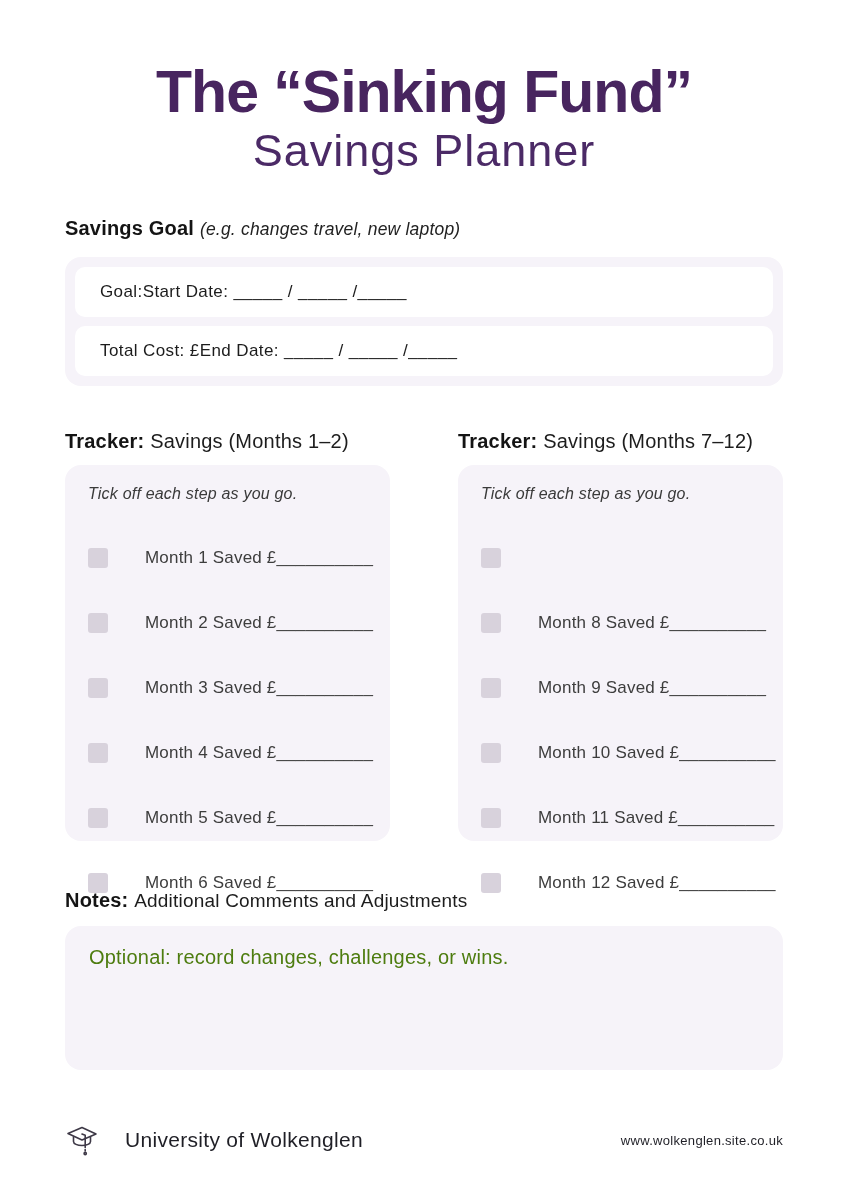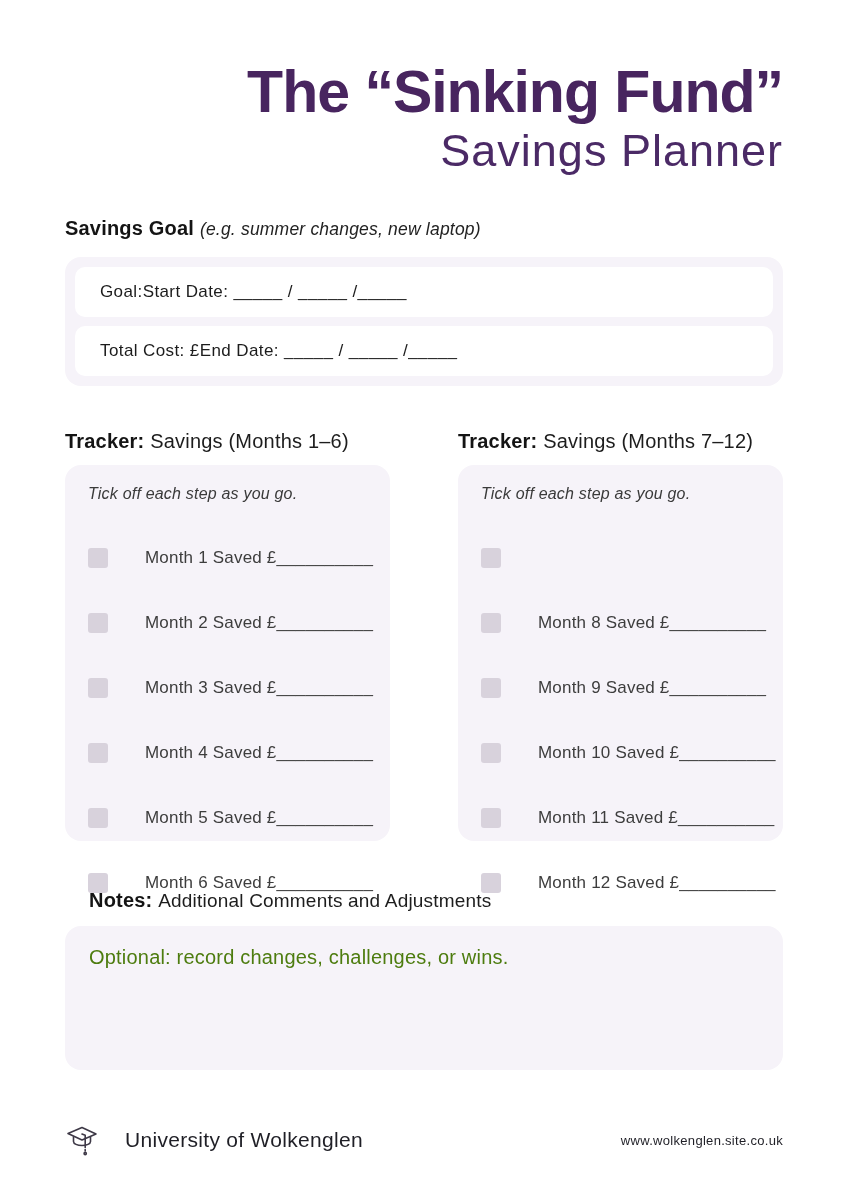--- a/index.html
+++ b/index.html
@@ -10,21 +10,21 @@
     margin: 0 auto;
     background: #ffffff;
     font-family: "Liberation Sans", sans-serif;
     color: #2f2f2f;
     padding: 62px 65px 0 65px;
     position: relative;
     overflow: hidden;
   }
 
   
-  .title-block { text-align: right; }
+  .title-block { text-align: center; }
   .title-main {
     font-size: 59px;
     font-weight: 800;
     letter-spacing: -1px;
     color: #48255f;
     line-height: 1.05;
   }
   .title-sub {
     font-size: 45px;
     font-weight: 400;
@@ -101,21 +101,21 @@
   }
   .month-label {
     margin-left: 37px;
     font-size: 17px;
     color: #3d3d3d;
     letter-spacing: 0.2px;
     white-space: nowrap;
   }
 
   
-  .notes-heading { margin-top: 48px; margin-left: 24px; }
+  .notes-heading { margin-top: 48px; }
   .notes-heading .h-rest { font-size: 19px; }
   .notes-box {
     margin-top: 14px;
     background: #f6f3f9;
     border-radius: 16px;
     height: 144px;
     padding: 20px 24px;
   }
   .notes-hint {
     font-size: 20px;
@@ -148,40 +148,40 @@
 
 <div class="page">
 
   <div class="title-block">
     <div class="title-main">The “Sinking Fund”</div>
     <div class="title-sub">Savings Planner</div>
   </div>
 
   <div class="section-heading goal-heading">
     <span class="h-bold">Savings Goal</span>
-    <span class="h-hint">(e.g. summer changes, new laptop)</span>
+    <span class="h-hint">(e.g. changes travel, new laptop)</span>
   </div>
 
   <div class="goal-box">
     <div class="goal-row">
       <span>Goal:</span>
       <span>Start Date: _____ / _____ /_____</span>
     </div>
     <div class="goal-row">
       <span>Total Cost: £</span>
       <span>End Date: _____ / _____ /_____</span>
     </div>
   </div>
 
   <div class="trackers">
 
     <div class="tracker-col">
       <div class="section-heading">
         <span class="h-bold">Tracker:</span>
-        <span class="h-rest">Savings (Months 1–6)</span>
+        <span class="h-rest">Savings (Months 1–2)</span>
       </div>
       <div class="tracker-box">
         <div class="tracker-hint">Tick off each step as you go.</div>
         <div class="month-row">
           <span class="checkbox"></span>
           <span class="month-label">Month 1 Saved £__________</span>
         </div>
         <div class="month-row">
           <span class="checkbox"></span>
           <span class="month-label">Month 2 Saved £__________</span>

